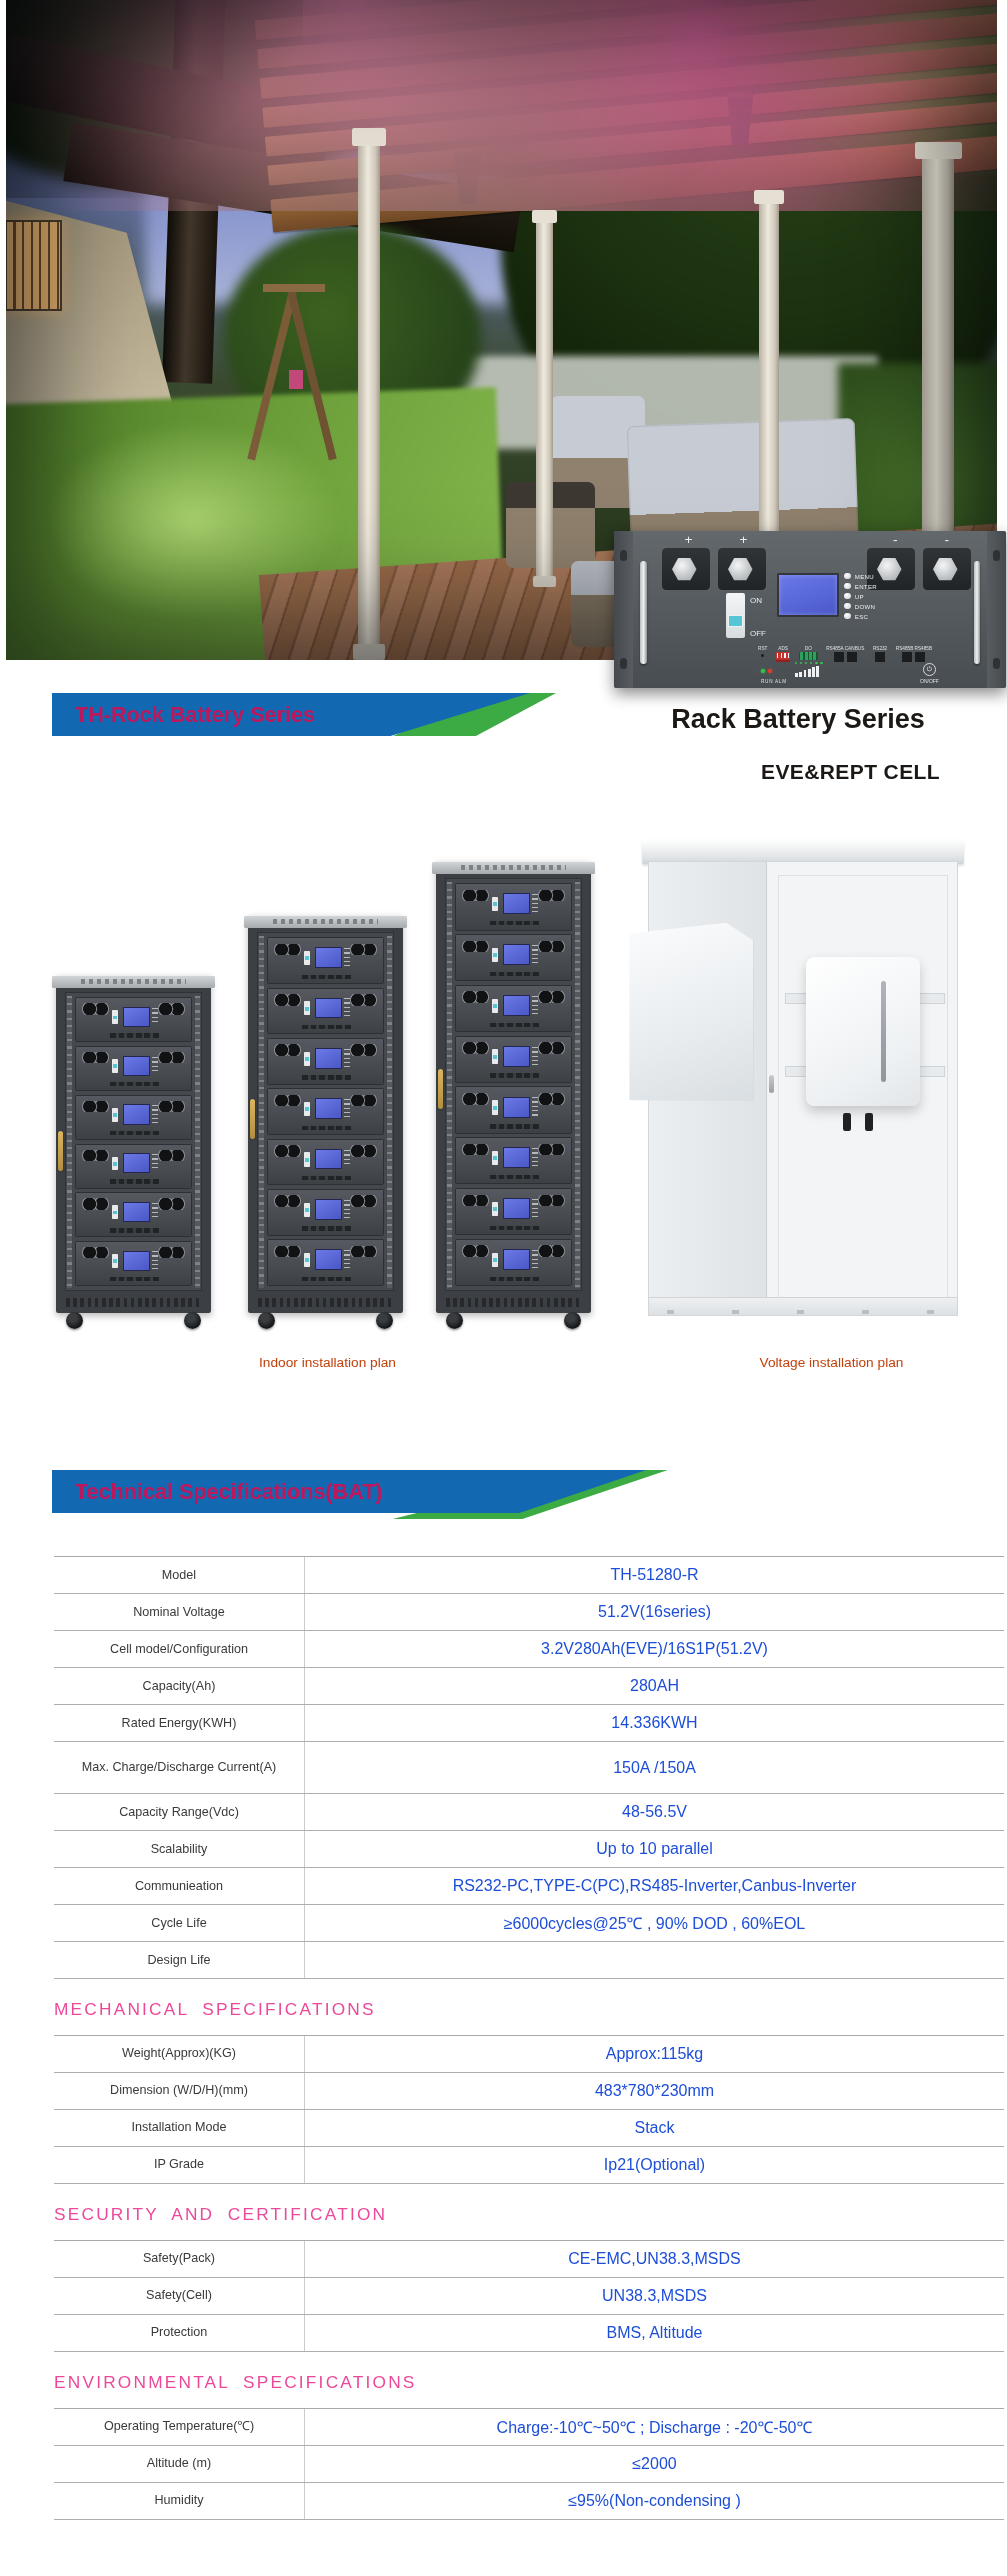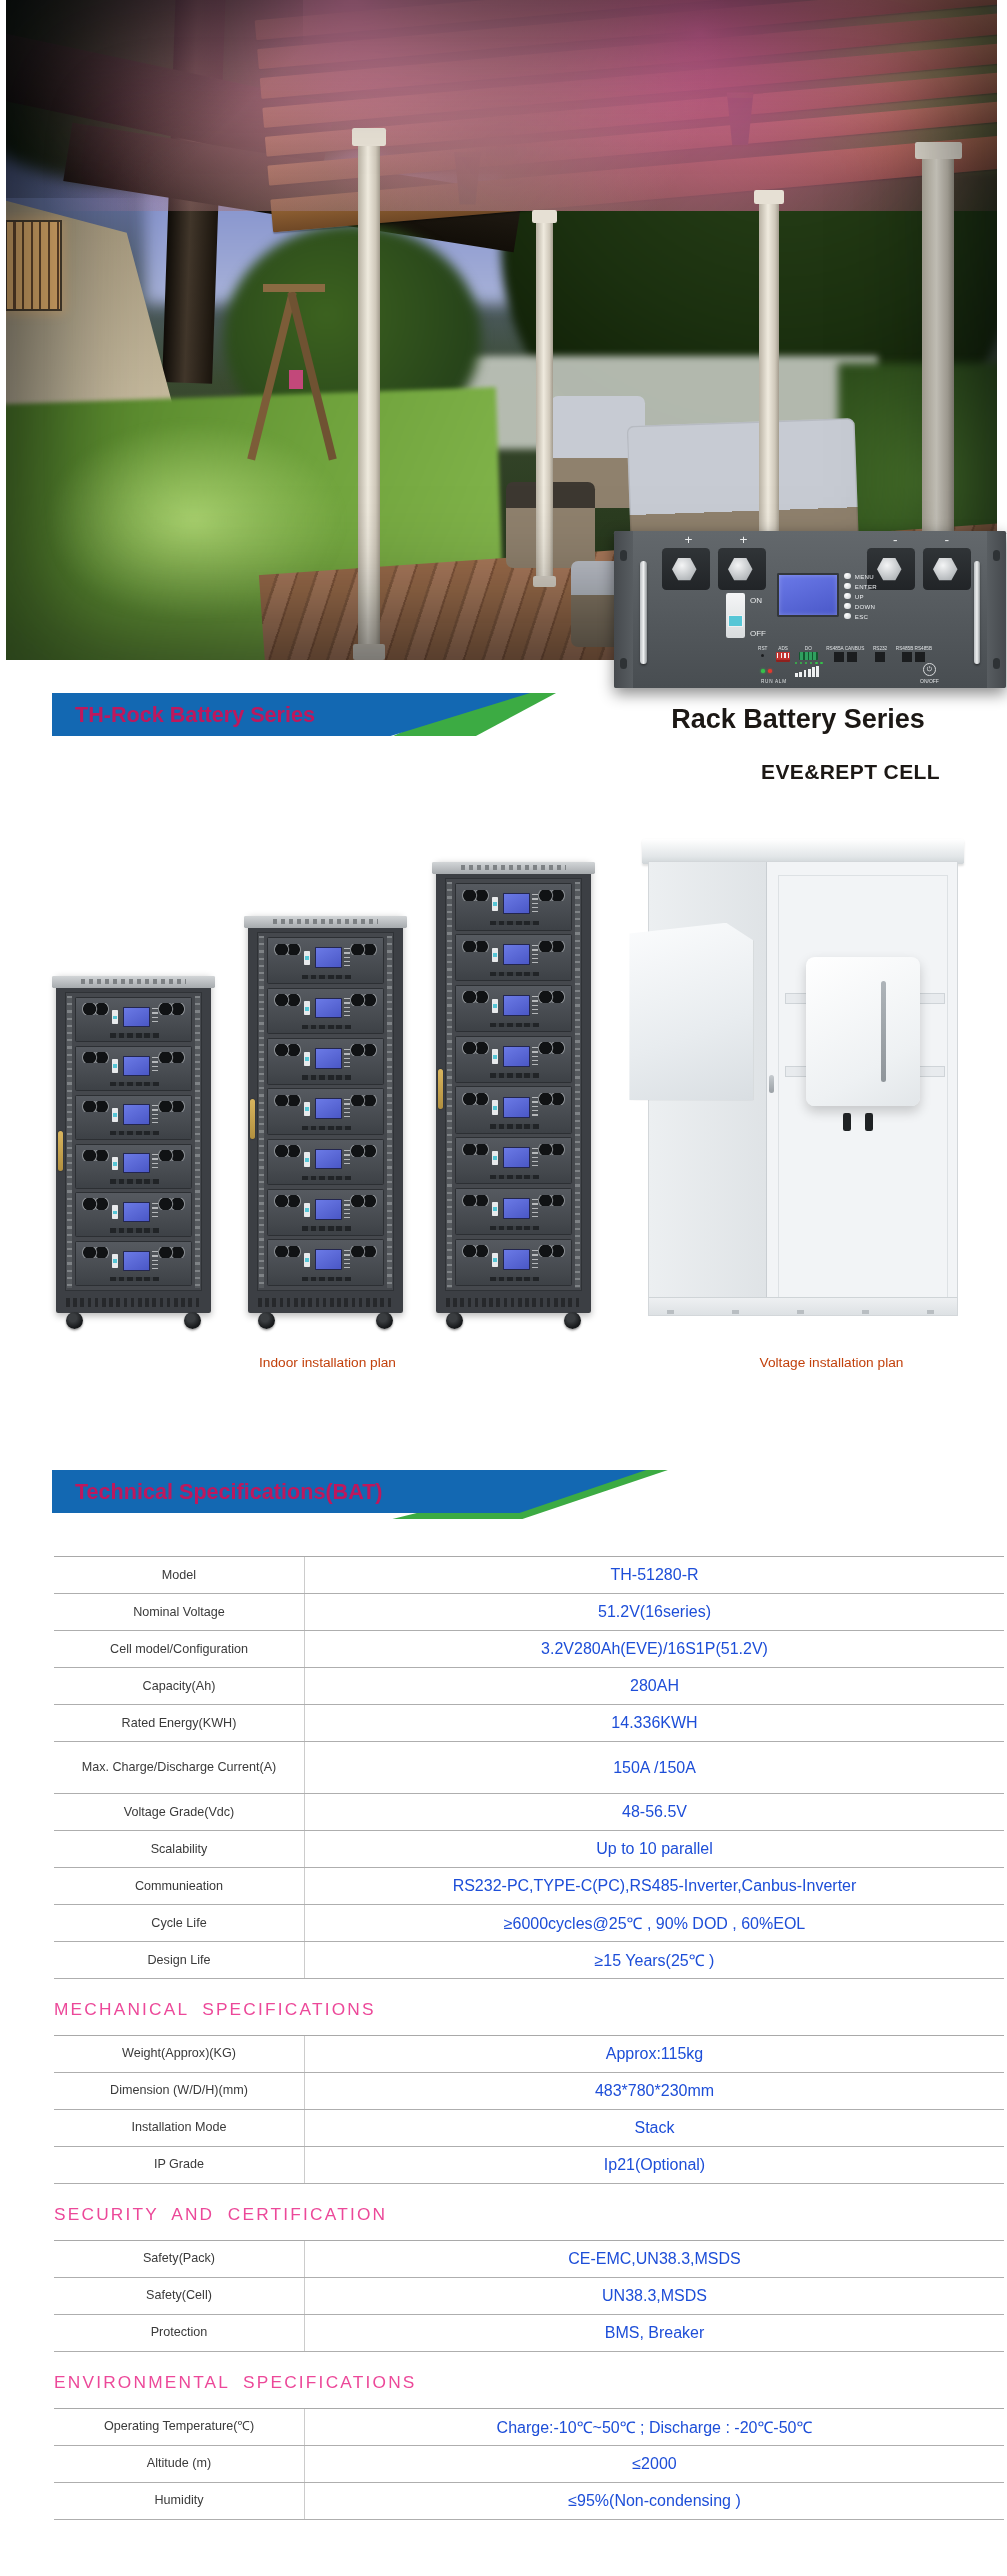--- a/index.html
+++ b/index.html
@@ -612,38 +612,37 @@
         </div>
         <div class="spec-row">
           <div class="spec-label">Rated Energy(KWH)</div>
           <div class="spec-value">14.336KWH</div>
         </div>
         <div class="spec-row tall">
           <div class="spec-label">Max. Charge/Discharge Current(A)</div>
           <div class="spec-value">150A /150A</div>
         </div>
         <div class="spec-row">
-          <div class="spec-label">Voltage Grade(Vdc)</div>
+          <div class="spec-label">Capacity Range(Vdc)</div>
           <div class="spec-value">48-56.5V</div>
         </div>
         <div class="spec-row">
           <div class="spec-label">Scalability</div>
           <div class="spec-value">Up to 10 parallel</div>
         </div>
         <div class="spec-row">
           <div class="spec-label">Communieation</div>
           <div class="spec-value">RS232-PC,TYPE-C(PC),RS485-Inverter,Canbus-Inverter</div>
         </div>
         <div class="spec-row">
           <div class="spec-label">Cycle Life</div>
           <div class="spec-value">≥6000cycles@25℃ , 90% DOD , 60%EOL</div>
         </div>
         <div class="spec-row">
           <div class="spec-label">Design Life</div>
-          <div class="spec-value">≥15 Years(25℃ )</div>
         </div>
       </div>
       <div class="spec-heading">MECHANICAL SPECIFICATIONS</div>
       <div class="spec-table">
         <div class="spec-row">
           <div class="spec-label">Weight(Approx)(KG)</div>
           <div class="spec-value">Approx:115kg</div>
         </div>
         <div class="spec-row">
           <div class="spec-label">Dimension (W/D/H)(mm)</div>
@@ -663,21 +662,21 @@
         <div class="spec-row">
           <div class="spec-label">Safety(Pack)</div>
           <div class="spec-value">CE-EMC,UN38.3,MSDS</div>
         </div>
         <div class="spec-row">
           <div class="spec-label">Safety(Cell)</div>
           <div class="spec-value">UN38.3,MSDS</div>
         </div>
         <div class="spec-row">
           <div class="spec-label">Protection</div>
-          <div class="spec-value">BMS, Breaker</div>
+          <div class="spec-value">BMS, Altitude</div>
         </div>
       </div>
       <div class="spec-heading">ENVIRONMENTAL SPECIFICATIONS</div>
       <div class="spec-table">
         <div class="spec-row">
           <div class="spec-label">Operating Temperature(℃)</div>
           <div class="spec-value">Charge:-10℃~50℃ ; Discharge : -20℃-50℃</div>
         </div>
         <div class="spec-row">
           <div class="spec-label">Altitude (m)</div>

